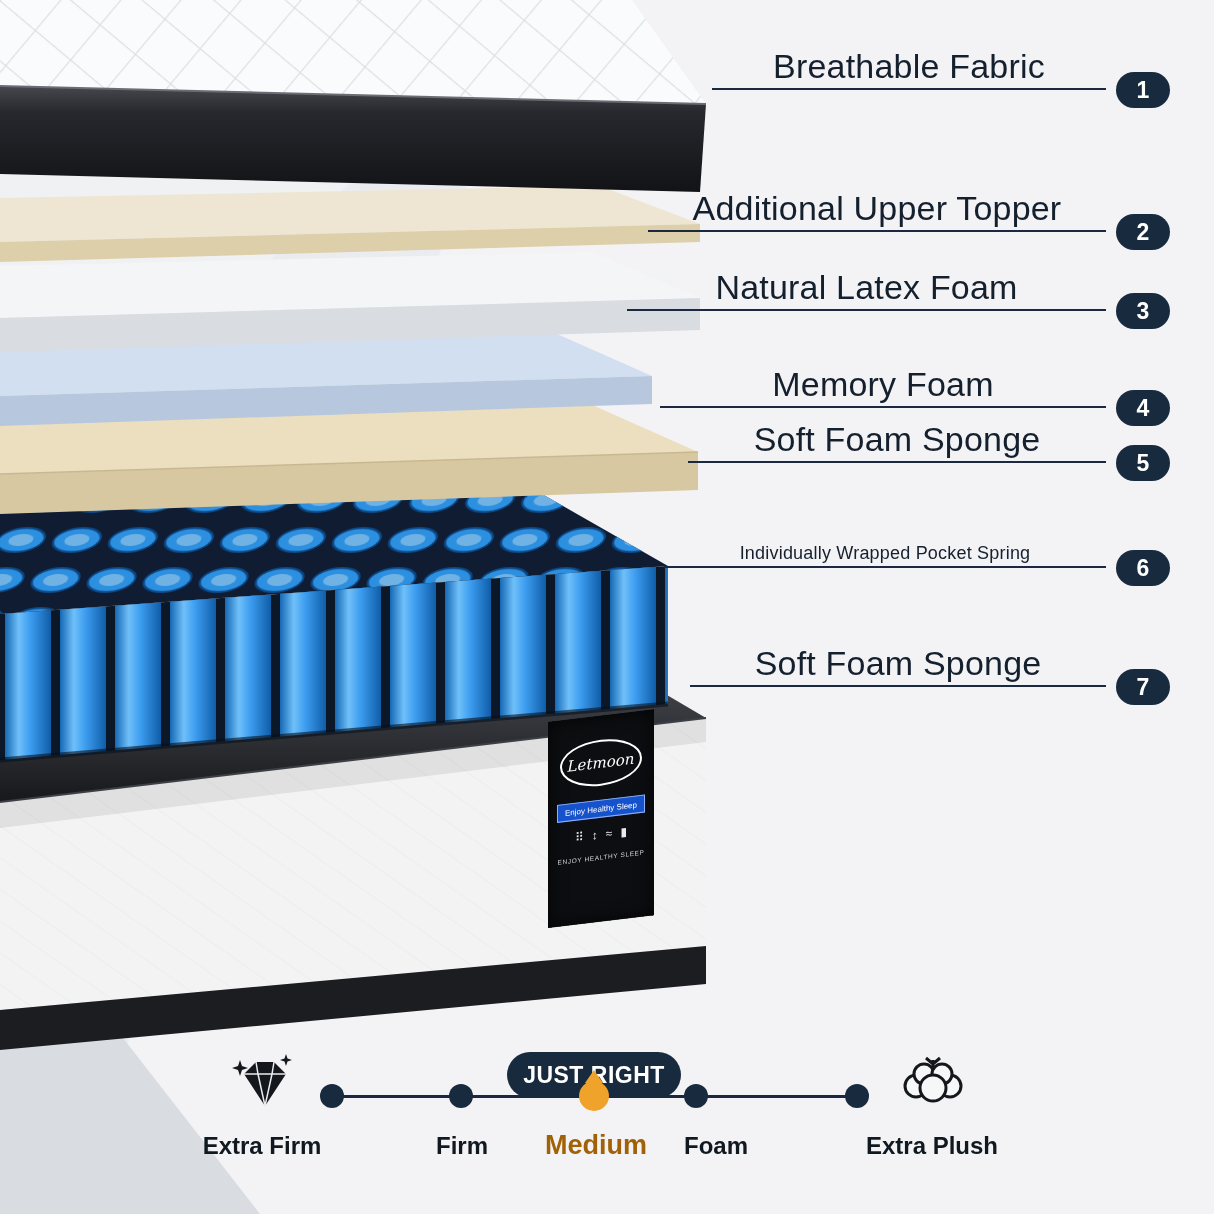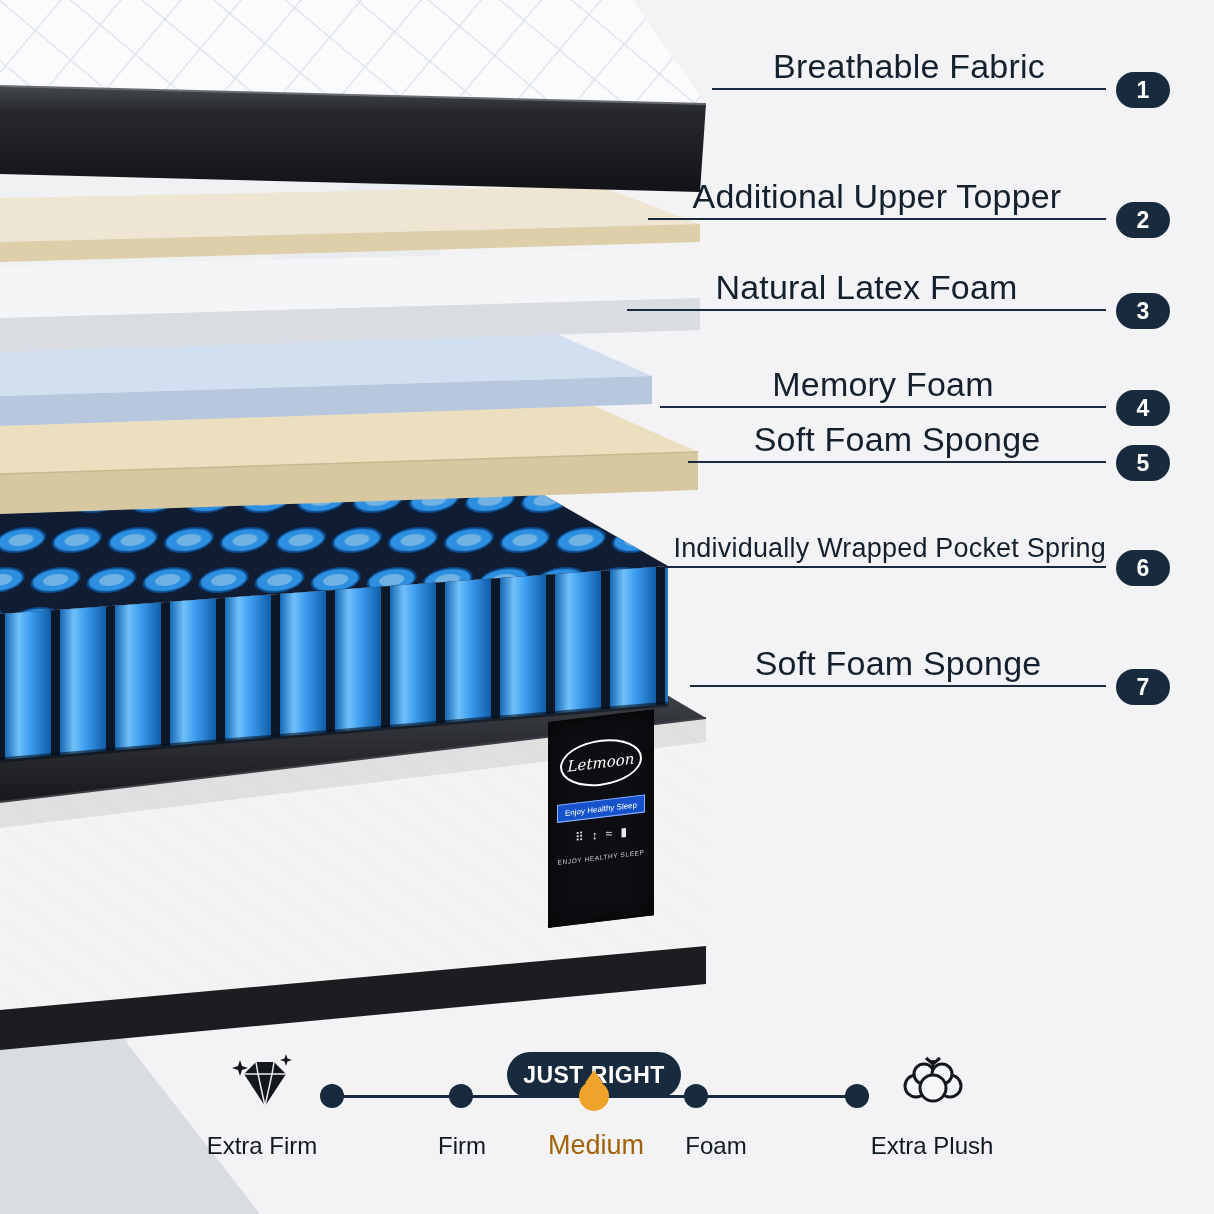--- a/index.html
+++ b/index.html
@@ -10,21 +10,21 @@
     -webkit-font-smoothing:antialiased;
   }
   .scene{position:absolute;left:0;top:0;z-index:0;}
 
   
   .callout{position:absolute;height:70px;right:44px;z-index:3;}
   .c-label{
     position:absolute;left:0;right:64px;bottom:22px;text-align:center;
     font-size:34px;font-weight:500;color:#15202e;letter-spacing:.2px;white-space:nowrap;
   }
-  .callout.long .c-label{font-size:27px;text-align:right;}
+  .callout.long .c-label{font-size:18px;}
   .c-line{position:absolute;left:0;right:64px;bottom:18px;height:0;border-bottom:2px solid #1b2940;}
   .c-badge{
     position:absolute;right:0;bottom:0;width:54px;height:36px;border-radius:18px;
     background:#182a3d;color:#fff;font-size:23px;font-weight:bold;
     display:flex;align-items:center;justify-content:center;
   }
 
   
   .label-strip{
     position:absolute;left:548px;top:722px;width:106px;height:206px;z-index:2;
@@ -58,21 +58,21 @@
     position:absolute;left:507px;top:1052px;width:174px;height:46px;border-radius:23px;
     background:#182a3d;color:#fff;font-size:23px;font-weight:bold;letter-spacing:.5px;
     display:flex;align-items:center;justify-content:center;z-index:3;
   }
   .just-right:after{
     content:"";position:absolute;left:50%;bottom:-11px;margin-left:-10px;width:0;height:0;
     border-left:10px solid transparent;border-right:10px solid transparent;border-top:12px solid #182a3d;
   }
   .opt{
     position:absolute;top:1132px;transform:translateX(-50%);
-    font-size:24px;font-weight:normal;color:#101820;white-space:nowrap;z-index:3;
+    font-size:24px;font-weight:bold;color:#101820;white-space:nowrap;z-index:3;
   }
   .opt.medium{font-size:27px;color:#a16207;top:1130px;}
   .scale-icon{position:absolute;z-index:3;}
 </style>
 </head>
 <body>
 
 <div class="stage">
 
   <svg class="scene" width="1214" height="1214" viewBox="0 0 1214 1214">
@@ -172,21 +172,21 @@
       <span>▮</span>
     </div>
     <div class="brand-footer">ENJOY HEALTHY SLEEP</div>
   </div>
 
   <div class="callout" style="top:38px;left:712px">
     <div class="c-label">Breathable Fabric</div>
     <div class="c-line"></div>
     <div class="c-badge">1</div>
   </div>
-  <div class="callout" style="top:168px;left:648px">
+  <div class="callout" style="top:180px;left:648px">
     <div class="c-label">Additional Upper Topper</div>
     <div class="c-line"></div>
     <div class="c-badge">2</div>
   </div>
   <div class="callout" style="top:259px;left:627px">
     <div class="c-label">Natural Latex Foam</div>
     <div class="c-line"></div>
     <div class="c-badge">3</div>
   </div>
   <div class="callout" style="top:356px;left:660px">

